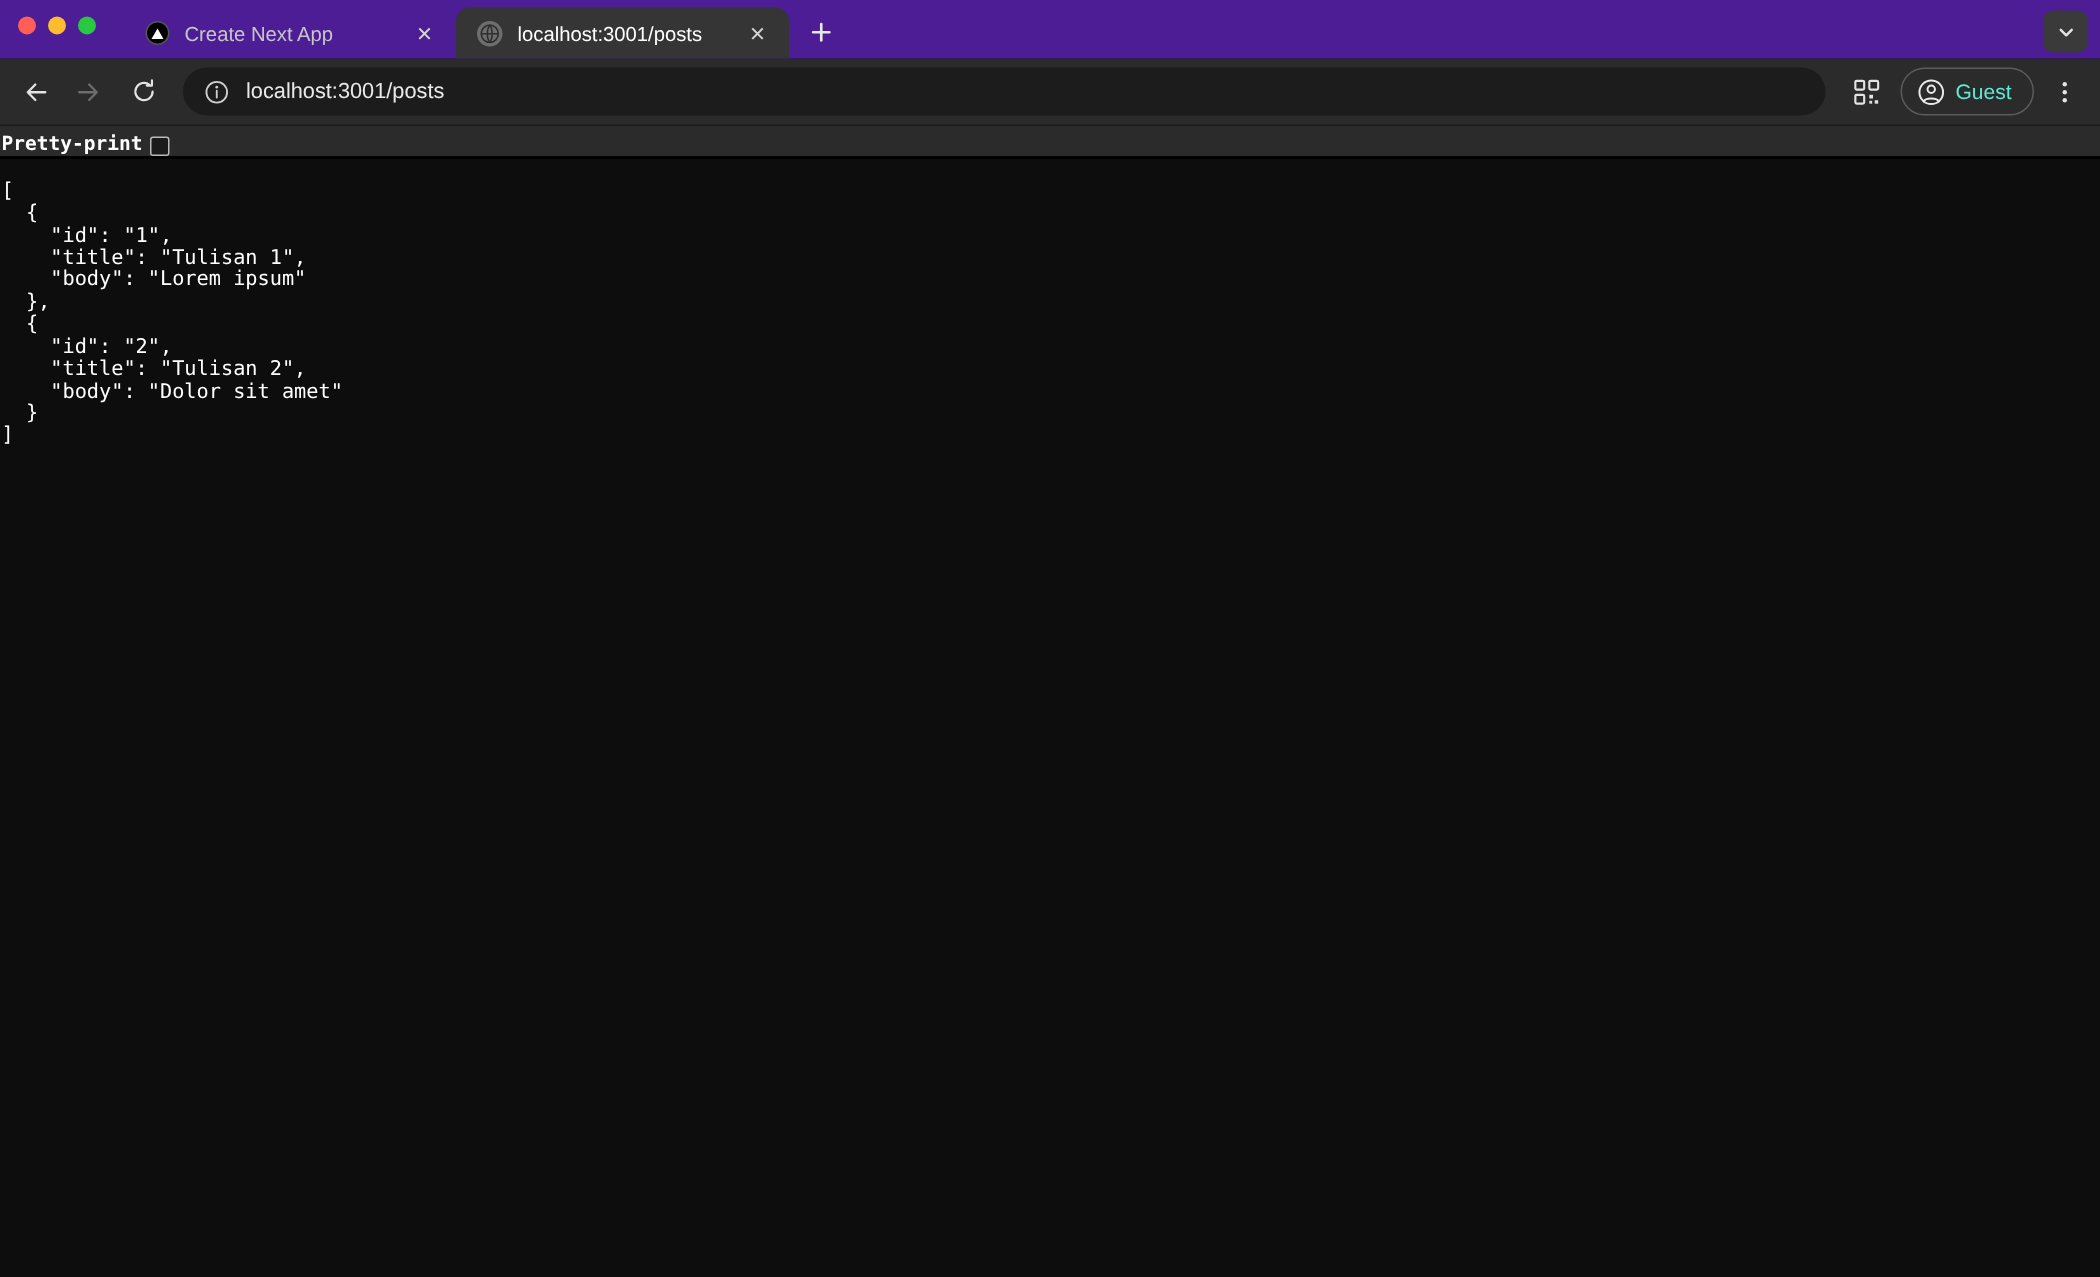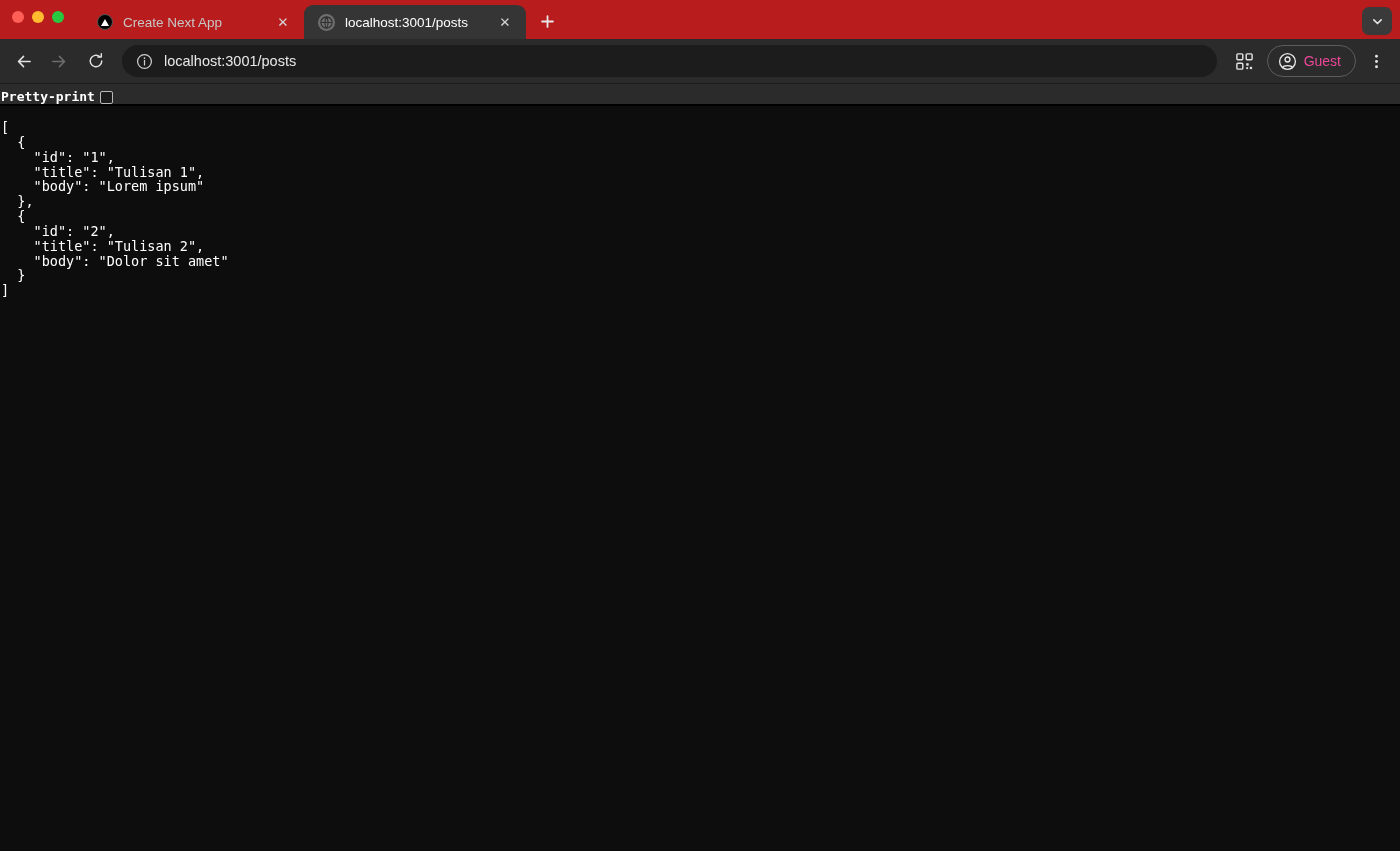--- a/index.html
+++ b/index.html
@@ -10,21 +10,21 @@
     overflow: hidden;
     background: #0d0d0d;
     font-family: "Liberation Sans", sans-serif;
     -webkit-font-smoothing: antialiased;
   }
 
   
   .tabstrip {
     position: relative;
     height: 39px;
-    background: #b91c1c;
+    background: #4c1d95;
     display: flex;
     align-items: center;
     padding-left: 12px;
   }
 
   .traffic-lights {
     display: flex;
     align-items: center;
     gap: 8px;
     height: 39px;
@@ -177,21 +177,21 @@
     color: #e3e3e3;
   }
   .profile-pill {
     height: 32px;
     border: 1px solid #5c5c5c;
     border-radius: 16px;
     display: flex;
     align-items: center;
     gap: 7px;
     padding: 0 14px 0 10px;
-    color: #ec4899;
+    color: #5eead4;
     font-size: 14px;
   }
   .menu-btn {
     width: 28px; height: 32px;
     display: flex; align-items: center; justify-content: center;
     color: #e3e3e3;
   }
 
   
   .pretty-bar {

